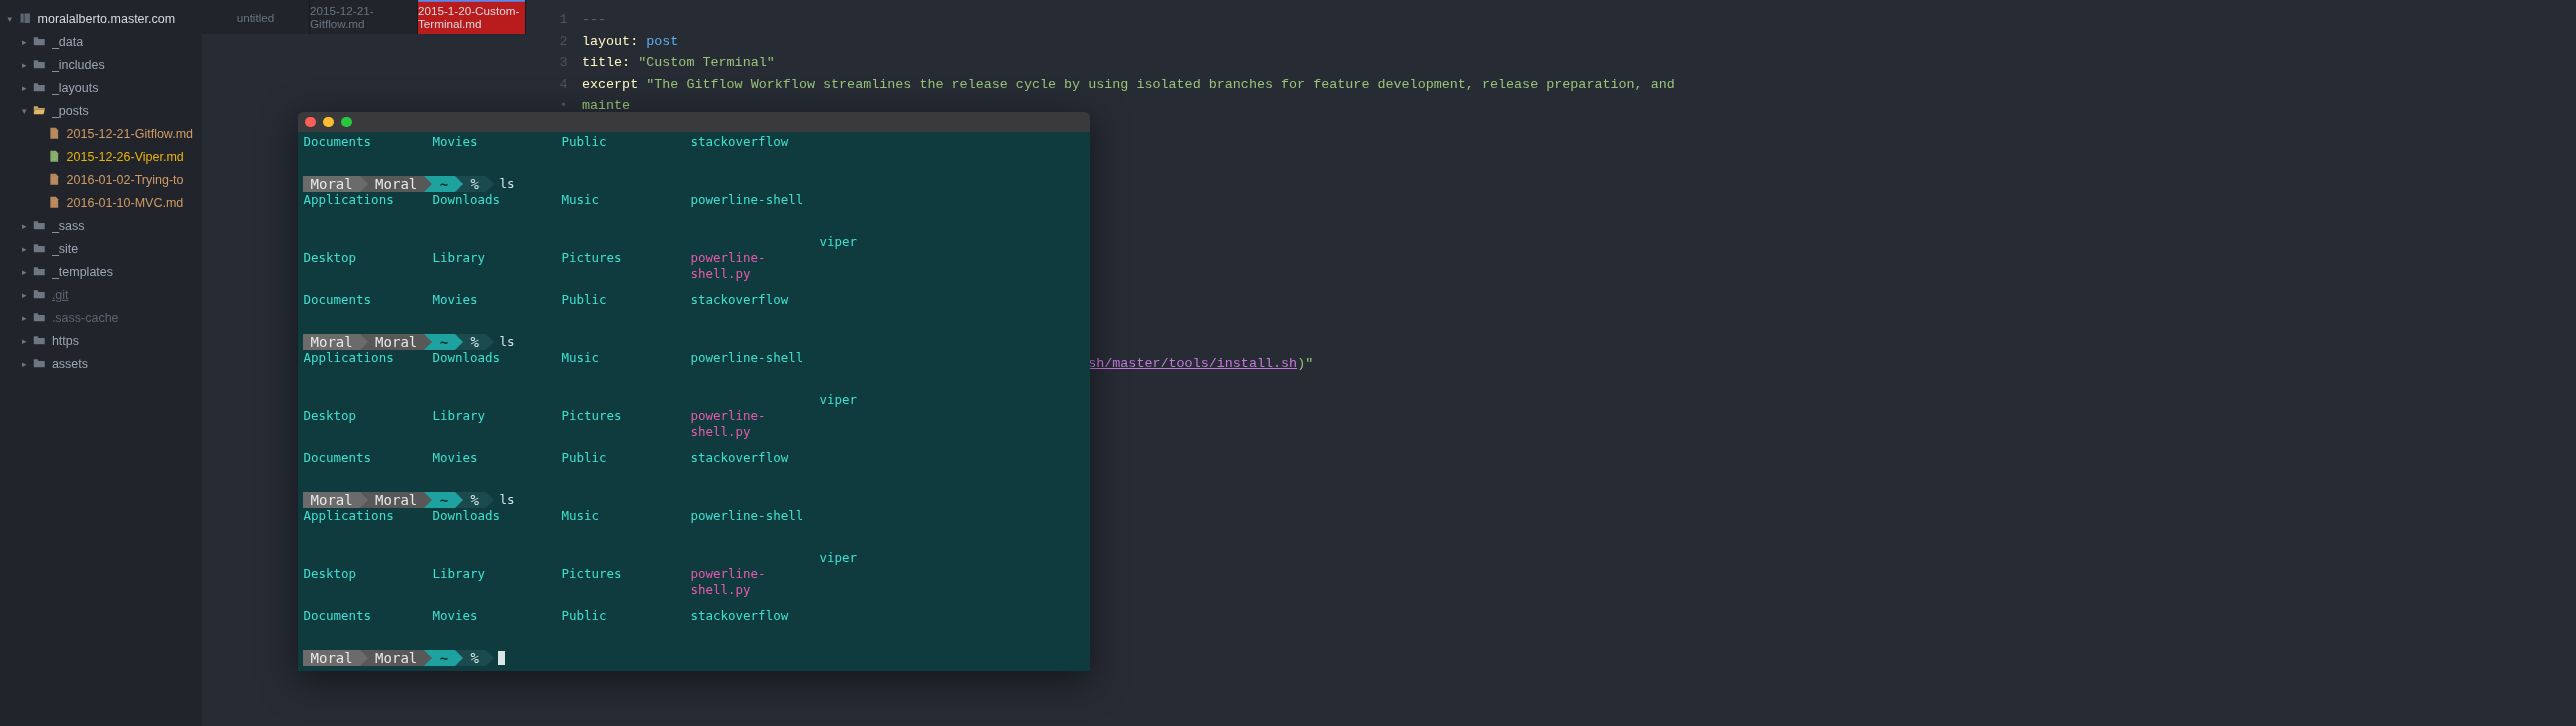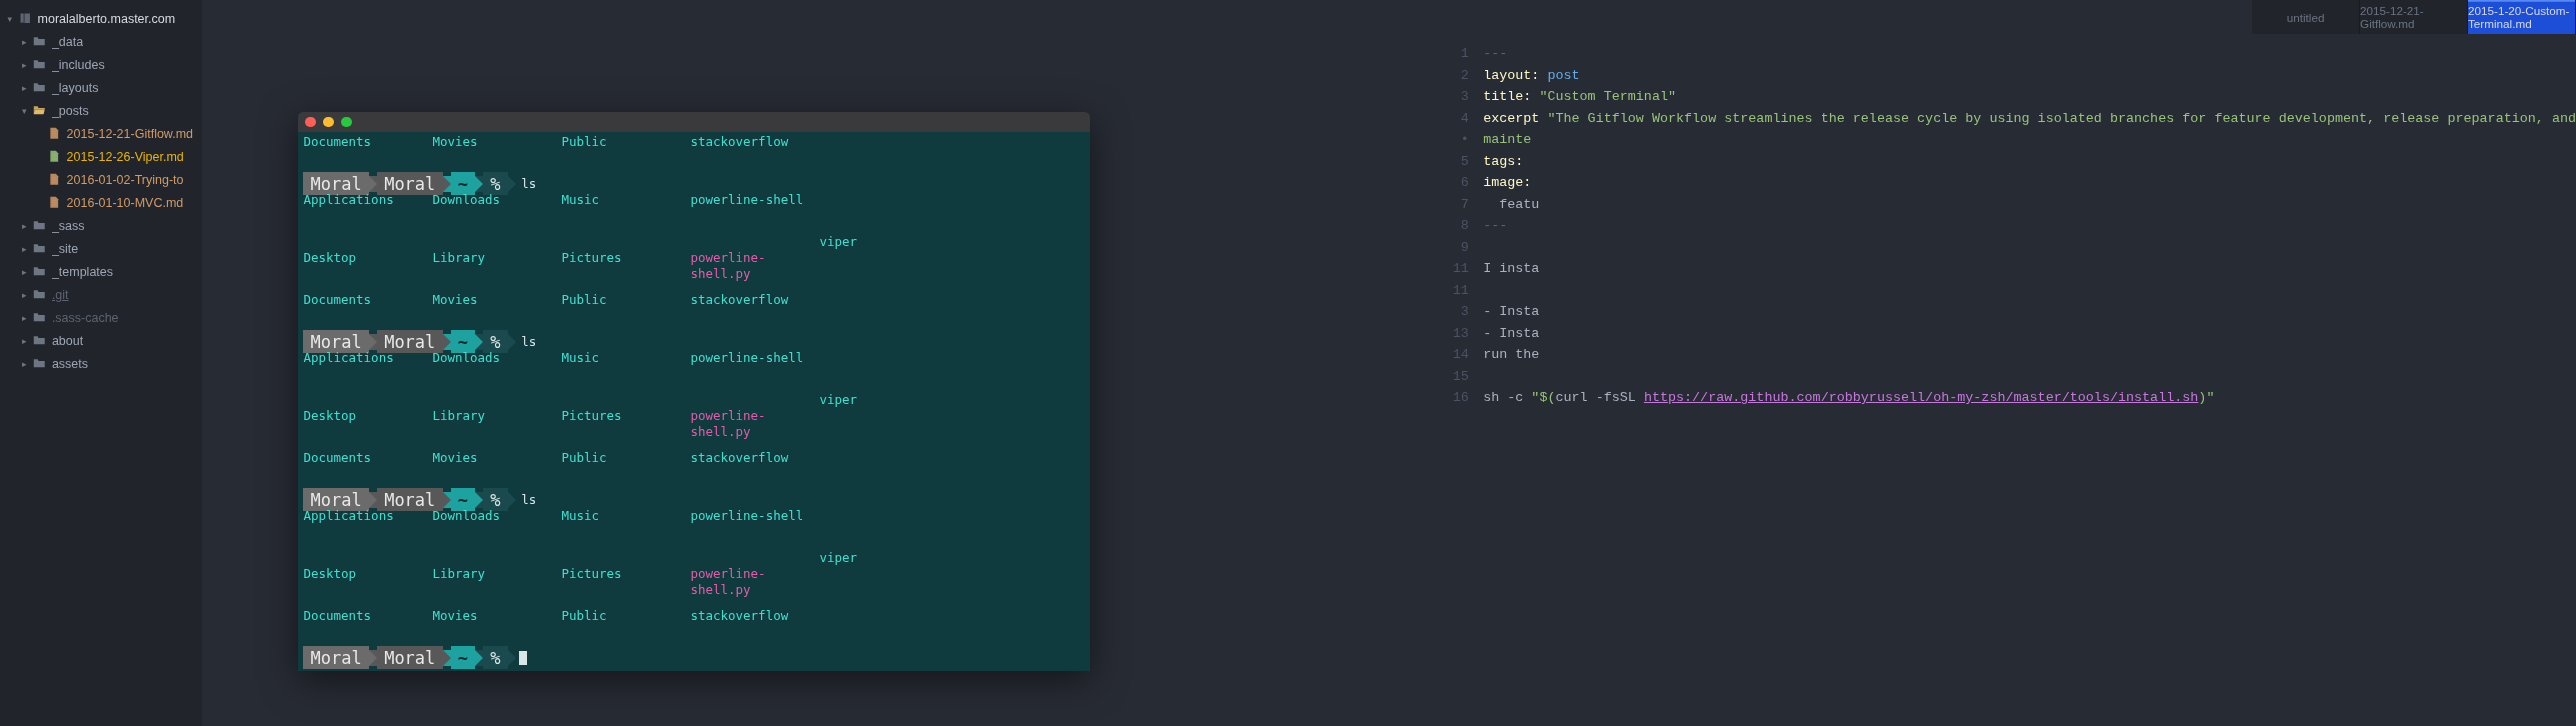--- a/index.html
+++ b/index.html
@@ -47,37 +47,37 @@
   display: inline-flex; align-items: center; justify-content: center;
   color: #6e7684;
 }
 .tree-label { overflow: hidden; text-overflow: ellipsis; }
 .lbl-green { color: #eab308; }
 .lbl-orange { color: #d19a66; }
 .lbl-root { color: #d7dae0; }
 .icon-folder-open .tree-icon { color: #c7a65f; }
 
 
-.editor { flex: 1; display: flex; flex-direction: column; background: #272b34; align-items: flex-end; }
+.editor { flex: 1; display: flex; flex-direction: row; background: #272b34; }
 .tabs {
   display: flex;
   height: 34px;
   background: #21252b;
 }
 .tab {
   flex-basis: 251px;
   display: flex; align-items: center; justify-content: center;
   color: #6a7280;
   font-family: -apple-system, sans-serif;
   font-size: 11.7px;
   border-right: 0.9px solid #181a1f;
   cursor: pointer;
 }
 .tab.active {
-  background: #1d4ed8;
+  background: #b91c1c;
   color: #d7dae0;
   box-shadow: inset 0 1.8px 0 #568af2;
 }
 .code-area { flex: 1; display: flex; position: relative; }
 .gutter {
   width: 56px;
   padding-top: 9px;
   text-align: right;
   color: #4b5263;
   font-size: 13.4px;
@@ -130,22 +130,22 @@
 .ls-row { display: flex; }
 .col1 { width: 129px; }
 .col2 { width: 129px; }
 .col3 { width: 129px; }
 .col4 { width: 129px; }
 .col5 { width: 90px; margin-top: 42px; }
 .t-cyan { color: #3fe0d0; }
 .t-mag  { color: #e85aad; }
 .prompt { display: flex; align-items: center; height: 16px; }
 .seg {
-  display: inline-flex; align-items: center; height: 23px; padding: 0 7.2px;
-  font-size: 17px;
+  display: inline-flex; align-items: center; height: 16px; padding: 0 7.2px;
+  font-size: 14px;
 }
 .seg-grey { background: #6b6b6b; color: #e8e8e8; }
 .seg-grey2 { background: #585858; color: #e8e8e8; }
 .seg-teal { background: #1ea2a0; color: #062a2a; font-weight: bold; }
 .seg-dark { background: #1a4a4d; color: #d9e6e7; }
 .arrow { width: 0; height: 0; border-top: 8px solid transparent; border-bottom: 8px solid transparent; }
 .arr-grey   { border-left: 8px solid #6b6b6b; }
 .arr-grey2  { border-left: 8px solid #585858; }
 .arr-teal   { border-left: 8px solid #1ea2a0; }
 .arr-dark   { border-left: 8px solid #1a4a4d; }
@@ -309,21 +309,21 @@
           <span class="tree-label" style="color: rgb(92, 99, 112);">.sass-cache</span>
         </div>
         <div class="tree-row">
           <span class="tree-indent" style="width: 14.3px;"></span>
           <span class="tree-caret">▸</span>
           <span class="tree-icon">
             <svg width="12.5" height="12.5" viewBox="0 0 16 16">
               <path fill="currentColor" d="M1 3h5l1 2h8v8H1V3z"></path>
             </svg>
           </span>
-          <span class="tree-label">about</span>
+          <span class="tree-label">https</span>
         </div>
         <div class="tree-row">
           <span class="tree-indent" style="width: 14.3px;"></span>
           <span class="tree-caret">▸</span>
           <span class="tree-icon">
             <svg width="12.5" height="12.5" viewBox="0 0 16 16">
               <path fill="currentColor" d="M1 3h5l1 2h8v8H1V3z"></path>
             </svg>
           </span>
           <span class="tree-label">assets</span>

